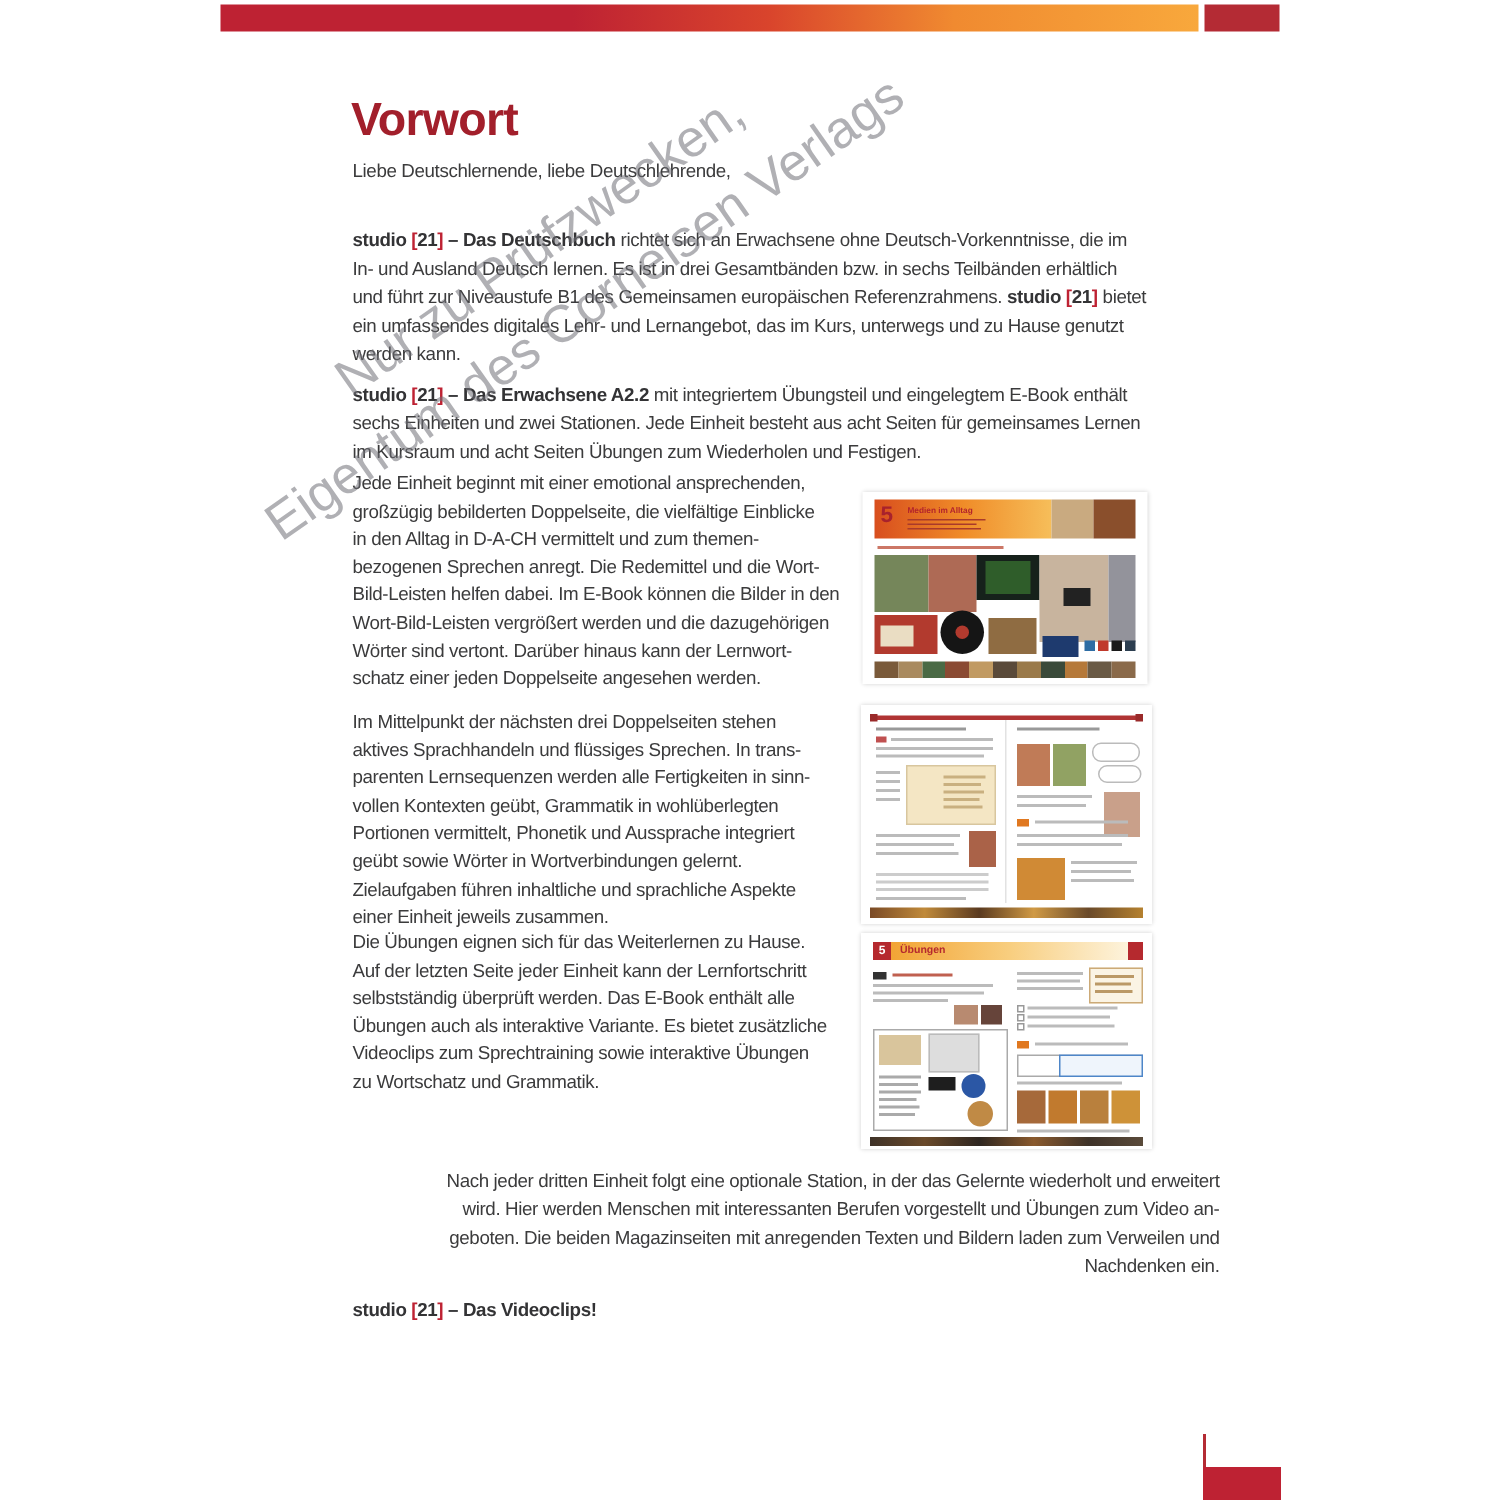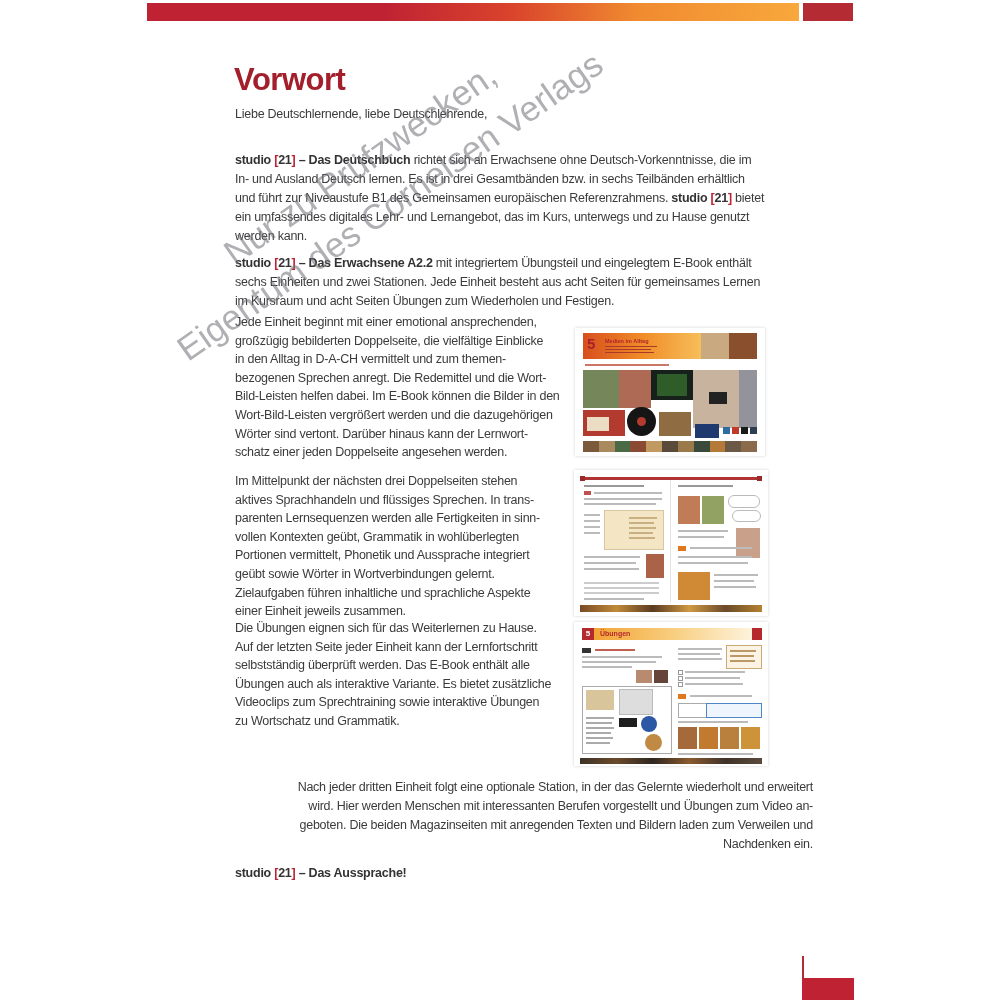--- a/index.html
+++ b/index.html
@@ -118,21 +118,21 @@
   <p class="para narrow p6">Die Übungen eignen sich für das Weiterlernen zu Hause.
 Auf der letzten Seite jeder Einheit kann der Lernfortschritt
 selbstständig überprüft werden. Das E-Book enthält alle
 Übungen auch als interaktive Variante. Es bietet zusätzliche
 Videoclips zum Sprechtraining sowie interaktive Übungen
 zu Wortschatz und Grammatik.</p>
   <p class="para wide p7">Nach jeder dritten Einheit folgt eine optionale Station, in der das Gelernte wiederholt und erweitert
 wird. Hier werden Menschen mit interessanten Berufen vorgestellt und Übungen zum Video an-
 geboten. Die beiden Magazinseiten mit anregenden Texten und Bildern laden zum Verweilen und
 Nachdenken ein.</p>
-  <p class="para wide p8"><span class="seg-b">studio </span><span class="seg-r">[</span><span class="seg-b">21</span><span class="seg-r">]</span><span class="seg-b"> – Das Aussprache!</span></p>
+  <p class="para wide p8"><span class="seg-b">studio </span><span class="seg-r">[</span><span class="seg-b">21</span><span class="seg-r">]</span><span class="seg-b"> – Das Videoclips!</span></p>
 
   <div class="thumb t1">
     <div class="abs" style="left:8px;top:5px;width:118px;height:26px;background:linear-gradient(90deg,#D84E1E,#F08C28,#F6BE5A);">
       <span class="abs t1-unit" style="left:4px;top:3px;">5</span>
       <span class="abs t1-title" style="left:22px;top:5px;">Medien im Alltag</span>
       <div class="abs" style="left:22px;top:13px;width:52px;height:1px;background:#A93A2A;"></div>
       <div class="abs" style="left:22px;top:16px;width:46px;height:1px;background:#A93A2A;"></div>
       <div class="abs" style="left:22px;top:19px;width:49px;height:1px;background:#A93A2A;"></div>
     </div>
     <div class="abs" style="left:126px;top:5px;width:28px;height:26px;background:#C9AA80;"></div>

